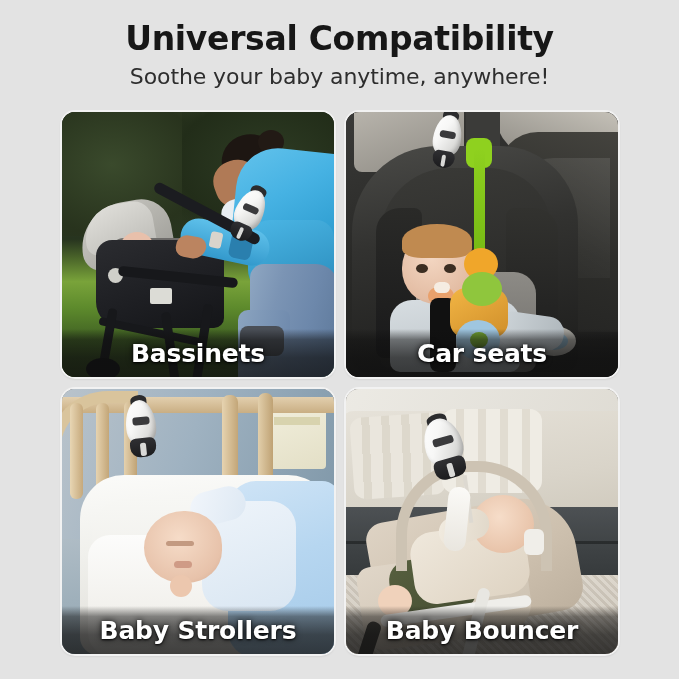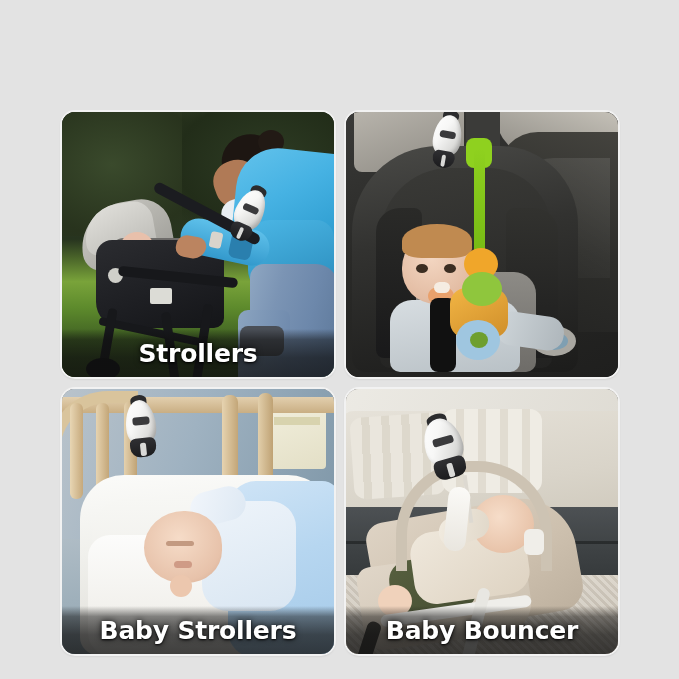--- a/index.html
+++ b/index.html
@@ -203,20 +203,24 @@
   .dev-clipnotch {
     position:absolute; left:44%; top:78%; width:12%; height:20%;
     background:#d9d9d7; border-radius:2px;
   }
 </style>
 </head>
 <body>
 
 <div class="page">
 
+  <div class="header">
+    <div class="title">Universal Compatibility</div>
+    <div class="subtitle">Soothe your baby anytime, anywhere!</div>
+  </div>
 
   <div class="grid">
 
     <div class="card">
       <div class="scene">
         <div class="lyr s1-sky"></div>
         <div class="lyr s1-bush"></div>
         <div class="lyr s1-tree"></div>
 
         <div class="lyr st-canopy"></div>
@@ -254,21 +258,21 @@
 
         <div class="device d1">
           <div class="dev-top"></div>
           <div class="dev-body"></div>
           <div class="dev-badge"></div>
           <div class="dev-clip"></div>
           <div class="dev-clipnotch"></div>
         </div>
       </div>
       <div class="caption-band">
-        <span class="caption">Strollers</span>
+        <span class="caption">Bassinets</span>
       </div>
     </div>
 
     <div class="card">
       <div class="scene">
         <div class="lyr s2-bg"></div>
         <div class="lyr s2-window"></div>
         <div class="lyr s2-window2"></div>
         <div class="lyr s2-pillarb"></div>
         <div class="lyr s2-doorpanel"></div>
@@ -299,20 +303,23 @@
         <div class="lyr toy-flower"></div>
         <div class="lyr toy-core"></div>
 
         <div class="device d2">
           <div class="dev-top"></div>
           <div class="dev-body"></div>
           <div class="dev-badge"></div>
           <div class="dev-clip"></div>
           <div class="dev-clipnotch"></div>
         </div>
+      </div>
+      <div class="caption-band">
+        <span class="caption">Car seats</span>
       </div>
     </div>
 
     <div class="card">
       <div class="scene">
         <div class="lyr s3-bg"></div>
         <div class="lyr s3-wall"></div>
         <div class="lyr s3-note"></div>
         <div class="lyr s3-note2"></div>
         <div class="lyr s3-railT"></div>

